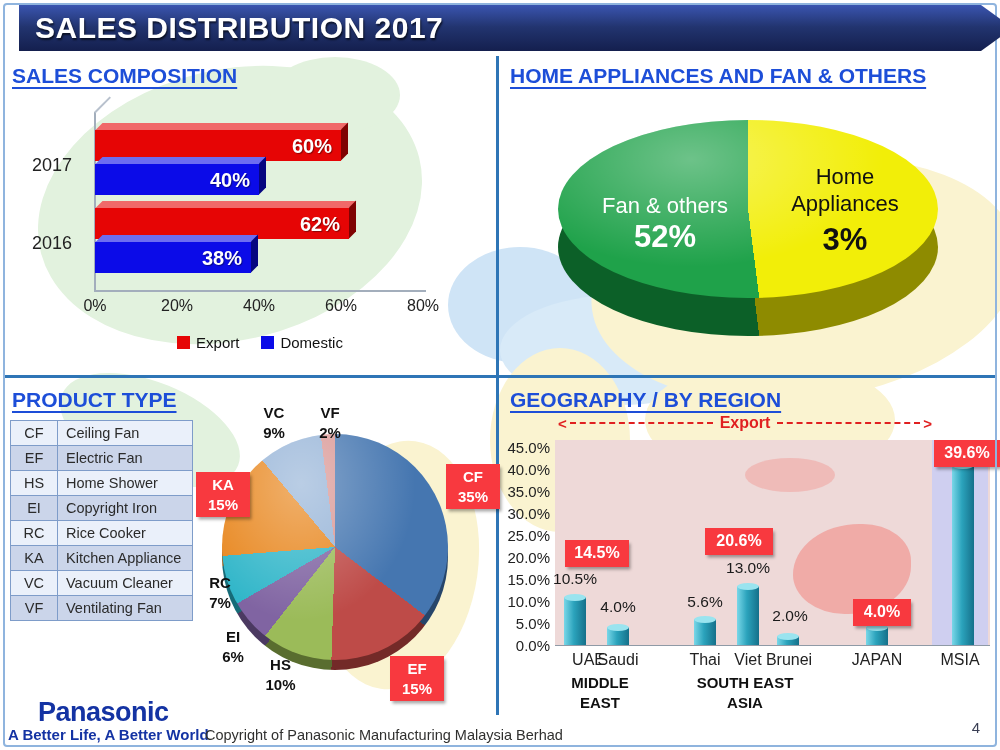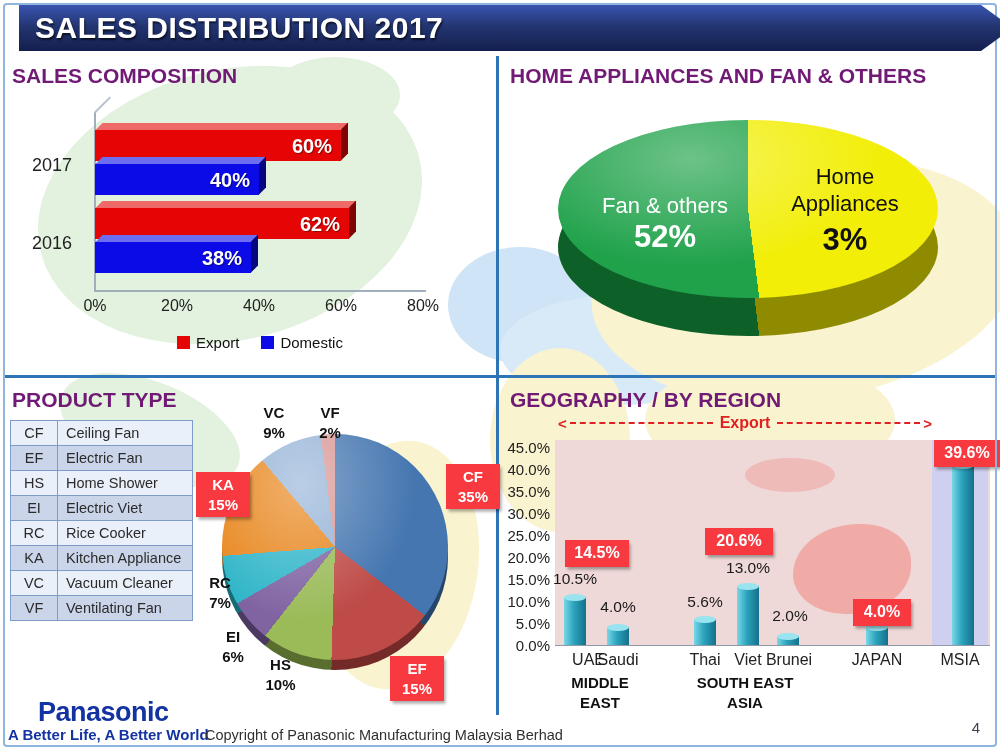--- a/index.html
+++ b/index.html
@@ -12,22 +12,22 @@
   .banner{position:absolute;left:19px;top:5px;width:994px;height:46px;z-index:6;
           background:linear-gradient(180deg,#3a55b0 0%,#22346f 48%,#141f4e 100%);
           clip-path:polygon(0 0,calc(100% - 32px) 0,100% 50%,calc(100% - 32px) 100%,0 100%);
           display:flex;align-items:center;}
   .banner span{color:#fff;font-size:30px;font-weight:bold;letter-spacing:.5px;padding-left:16px;
                text-shadow:1px 2px 2px rgba(0,0,0,.65);}
 
   .vdiv{position:absolute;left:496px;top:56px;width:3px;height:659px;background:#2e75b6;z-index:3;}
   .hdiv{position:absolute;left:3px;top:375px;width:994px;height:3px;background:#2e75b6;z-index:3;}
 
-  .qtitle{position:absolute;z-index:2;font-size:21px;font-weight:bold;color:#701a75;
-          text-decoration-thickness:2px;text-underline-offset:4px;text-align:right;}
+  .qtitle{position:absolute;z-index:2;font-size:21px;font-weight:bold;color:#1d4ed8;
+          text-decoration:underline;text-decoration-thickness:2px;text-underline-offset:4px;text-align:right;}
 
   
   .frame-line{position:absolute;background:#a3aebc;z-index:1;}
   .bar3d{position:absolute;height:31px;z-index:2;background:var(--c,#c00);}
   .bar3d::before{content:"";position:absolute;left:4px;top:-7px;width:100%;height:7px;
                  background:var(--c);background:color-mix(in srgb,var(--c) 60%,#fff);
                  transform:skewX(-45deg);}
   .bar3d::after{content:"";position:absolute;right:-7px;top:-4px;width:7px;height:100%;
                 background:var(--c);background:color-mix(in srgb,var(--c) 55%,#000);
                 transform:skewY(-45deg);}
@@ -182,21 +182,21 @@
     <tr>
           <td class="abbr">EF</td>
           <td class="pname">Electric Fan</td>
         </tr>
     <tr>
           <td class="abbr">HS</td>
           <td class="pname">Home Shower</td>
         </tr>
     <tr>
           <td class="abbr">EI</td>
-          <td class="pname">Electric Viet</td>
+          <td class="pname">Copyright Iron</td>
         </tr>
     <tr>
           <td class="abbr">RC</td>
           <td class="pname">Rice Cooker</td>
         </tr>
     <tr>
           <td class="abbr">KA</td>
           <td class="pname">Kitchen Appliance</td>
         </tr>
     <tr>

